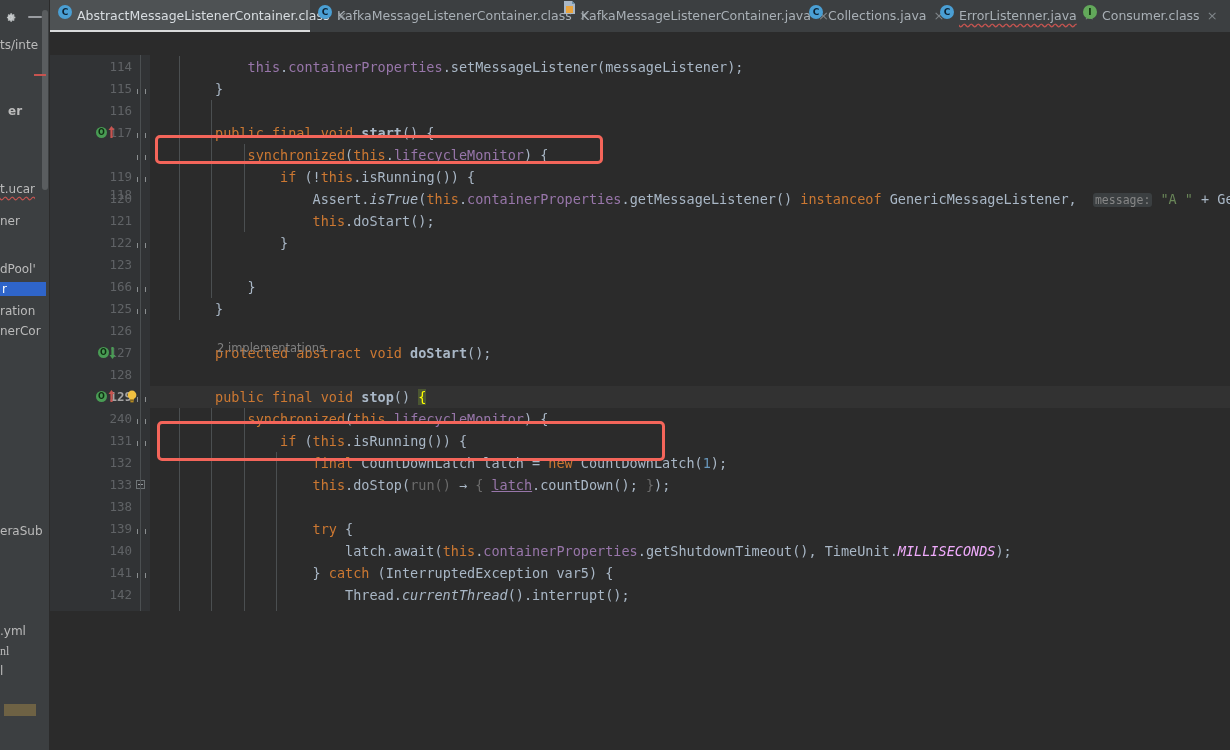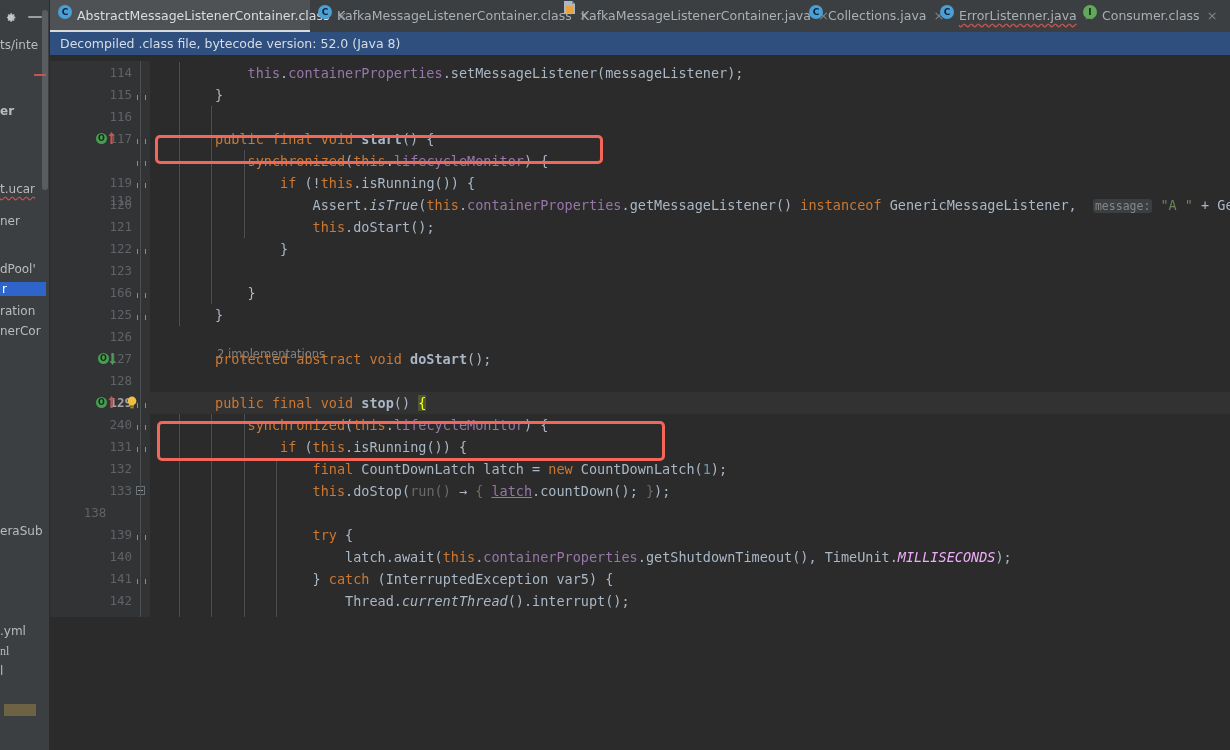--- a/index.html
+++ b/index.html
@@ -80,21 +80,21 @@
   
   .banner{
     position:absolute;left:50px;top:32px;width:1180px;height:23px;
     background:#2f4f7f;color:#d6dde6;
     font-size:12.5px;line-height:23px;padding-left:10px;box-sizing:border-box;
     font-family:"DejaVu Sans",sans-serif;z-index:6;white-space:nowrap;overflow:hidden;
   }
 
   
   .editor{
-    position:absolute;left:50px;top:61px;width:1180px;height:556px;
+    position:absolute;left:50px;top:55px;width:1180px;height:556px;
     background:#2b2b2b;overflow:hidden;
   }
   .gutter{
     position:absolute;left:0;top:0;width:82px;height:695px;
     background:#313335;
   }
   .foldcol{
     position:absolute;left:82px;top:0;width:18px;height:695px;background:#313335;
   }
   .foldline{position:absolute;left:90px;top:0;width:1px;height:695px;background:#4b4f51;}
@@ -176,21 +176,21 @@
       <svg class="gear-ic" viewBox="0 0 16 16">
         <path fill="#cfd2d4" d="M8 5.2A2.8 2.8 0 1 0 8 10.8 2.8 2.8 0 0 0 8 5.2zm0 4.3A1.5 1.5 0 1 1 8 6.5a1.5 1.5 0 0 1 0 3z"></path>
         <path fill="#cfd2d4" d="M14 7h-1.1a4.9 4.9 0 0 0-.5-1.2l.8-.8-1.4-1.4-.8.8A4.9 4.9 0 0 0 9.8 4V2.9H7.8V4a4.9 4.9 0 0 0-1.2.5l-.8-.8-1.4 1.4.8.8A4.9 4.9 0 0 0 4.7 7H3.6v2h1.1a4.9 4.9 0 0 0 .5 1.2l-.8.8 1.4 1.4.8-.8a4.9 4.9 0 0 0 1.2.5v1.1h2v-1.1a4.9 4.9 0 0 0 1.2-.5l.8.8 1.4-1.4-.8-.8a4.9 4.9 0 0 0 .5-1.2H14V7z" opacity=".85"></path>
       </svg>
       <div class="hide-ic">
           <span></span>
         </div>
     </div>
     <div class="ls-tree" id="tree-host">
         <div class="tnode" style="top: 6px; left: 0px;">ts/inte</div>
-        <div class="tnode bold" style="top: 72px; left: 0px;">er</div>
+        <div class="tnode bold" style="top: 72px; left: 8px;">er</div>
         <div class="tnode err" style="top: 150px; left: 0px;">t.ucar</div>
         <div class="tnode" style="top: 182px; left: 0px;">ner</div>
         <div class="tnode" style="top: 230px; left: 0px;">dPool'</div>
         <div class="tnode sel" style="top: 250px; left: 0px; width: 44px; padding-left: 2px;">r</div>
         <div class="tnode" style="top: 272px; left: 0px;">ration</div>
         <div class="tnode" style="top: 292px; left: 0px;">nerCor</div>
         <div class="tnode" style="top: 492px; left: 0px;">eraSub</div>
         <div class="tnode" style="top: 592px; left: 0px;">.yml</div>
         <div class="tnode" style="top: 612px; left: 0px; font-family: Liberation Serif, serif;">nl</div>
         <div class="tnode" style="top: 632px; left: 0px;">l</div>
@@ -200,21 +200,20 @@
     <div class="ls-bottombar"></div>
     <div class="ls-vsep"></div>
   </div>
 
   <div class="tabbar" id="tabbar-host"><div class="tab active" style="width: 260px;"><span class="ficon cls">C</span><span class="lbl">AbstractMessageListenerContainer.class</span><span class="xbtn">×</span></div><div class="tab" style="width: 245px;"><span class="ficon cls">C</span><span class="lbl">KafkaMessageListenerContainer.class</span><span class="xbtn">×</span></div><div class="tab" style="width: 246px;"><span class="ficon javafile"><svg viewBox="0 0 13 15" width="13" height="15">
             <path fill="#a9b7c6" d="M1 1h8l3 3v10H1z"></path>
             <path fill="#6a8fa8" d="M9 1l3 3H9z"></path>
             <path fill="#e8a33d" d="M3 6h7v7H3z"></path>
           </svg></span><span class="lbl">KafkaMessageListenerContainer.java</span><span class="xbtn">×</span></div><div class="tab" style="width: 131px;"><span class="ficon cls">C</span><span class="lbl">Collections.java</span><span class="xbtn">×</span></div><div class="tab" style="width: 143px;"><span class="ficon cls">C</span><span class="lbl underr">ErrorListenner.java</span><span class="xbtn">×</span></div><div class="tab" style="width: 124px;"><span class="ficon iface">I</span><span class="lbl">Consumer.class</span><span class="xbtn">×</span></div></div>
 
-  <div class="banner">Decompiled .class file, bytecode version: 52.0 (Java 8)</div>
 
   <div class="editor">
     <div class="gutter" id="gutter-host">
         <div class="lnum" style="top: 1px;">114</div>
         <div class="lnum" style="top: 23px;">115</div>
         <div class="lnum" style="top: 45px;">116</div>
         <div class="lnum" style="top: 67px;">117</div>
         <div class="lnum" style="top: 89px; margin-top: 40px;">118</div>
         <div class="lnum" style="top: 111px;">119</div>
         <div class="lnum" style="top: 133px;">120</div>
@@ -224,21 +223,21 @@
         <div class="lnum" style="top: 221px;">166</div>
         <div class="lnum" style="top: 243px;">125</div>
         <div class="lnum" style="top: 265px;">126</div>
         <div class="lnum" style="top: 287px;">127</div>
         <div class="lnum" style="top: 309px;">128</div>
         <div class="lnum cur" style="top: 331px;">129</div>
         <div class="lnum" style="top: 353px;">240</div>
         <div class="lnum" style="top: 375px;">131</div>
         <div class="lnum" style="top: 397px;">132</div>
         <div class="lnum" style="top: 419px;">133</div>
-        <div class="lnum" style="top: 441px; text-align: center;">138</div>
+        <div class="lnum" style="top: 441px;">138</div>
         <div class="lnum" style="top: 463px;">139</div>
         <div class="lnum" style="top: 485px;">140</div>
         <div class="lnum" style="top: 507px;">141</div>
         <div class="lnum" style="top: 529px;">142</div>
         <div class="lnum" style="top: 551px;">143</div>
         <div class="lnum" style="top: 573px;">144</div>
         <div class="lnum" style="top: 595px;">145</div>
         <div class="lnum" style="top: 617px;">146</div>
         <div class="lnum" style="top: 639px;">147</div>
         <div class="lnum" style="top: 661px;">148</div>

